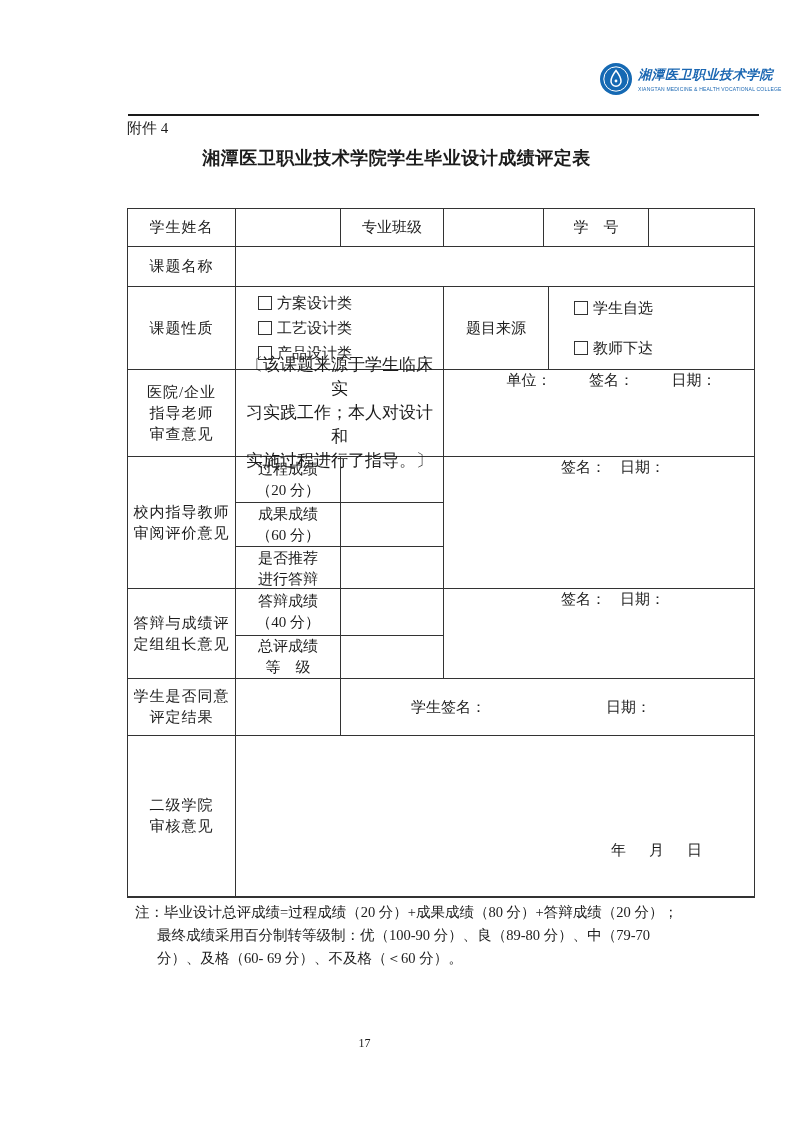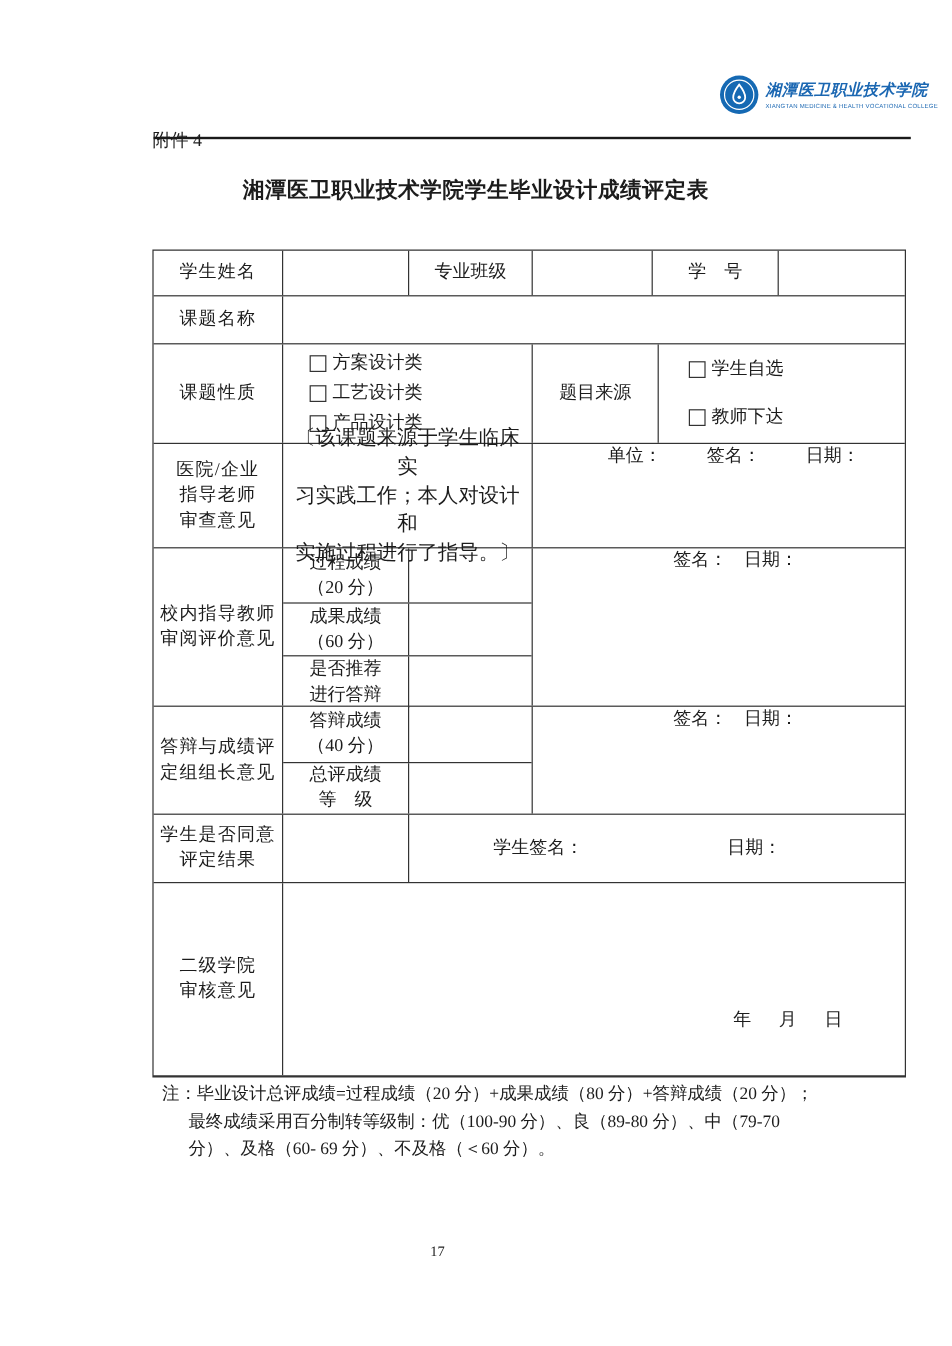--- a/index.html
+++ b/index.html
@@ -9,21 +9,21 @@
     overflow:hidden;
   }
   
   .logo{position:absolute;left:599px;top:62px;display:flex;align-items:flex-start;gap:5px;}
   .logo-emblem{flex:none;}
   .logo-text{display:flex;flex-direction:column;justify-content:center;padding-top:4px;}
   .logo-zh{color:#1b67b2;font-weight:bold;font-style:italic;font-size:13px;letter-spacing:0.5px;white-space:nowrap;}
   .logo-en{color:#1b67b2;font-size:5px;letter-spacing:0.2px;margin-top:2px;white-space:nowrap;
            font-family:"Liberation Sans","DejaVu Sans",sans-serif;}
   .hdr-rule{position:absolute;left:128px;top:114px;width:631px;height:2px;background:#1a1a1a;}
-  .attachment{position:absolute;left:127px;top:108px;font-size:15px;}
+  .attachment{position:absolute;left:127px;top:119px;font-size:15px;}
   .doc-title{position:absolute;left:0;top:146px;width:793px;text-align:center;
              font-size:18px;font-weight:bold;letter-spacing:0.5px;margin:0;
              font-family:"Liberation Sans","DejaVu Sans",sans-serif;}
   
   .tbl{position:absolute;left:127px;top:208px;width:628px;box-sizing:border-box;
        border:1px solid #333;border-bottom-width:2px;font-size:15px;line-height:21px;}
   .row{display:flex;border-bottom:1px solid #333;}
   .row:last-child{border-bottom:none;}
   .cell{border-right:1px solid #333;box-sizing:border-box;display:flex;
         align-items:center;justify-content:center;text-align:center;}

